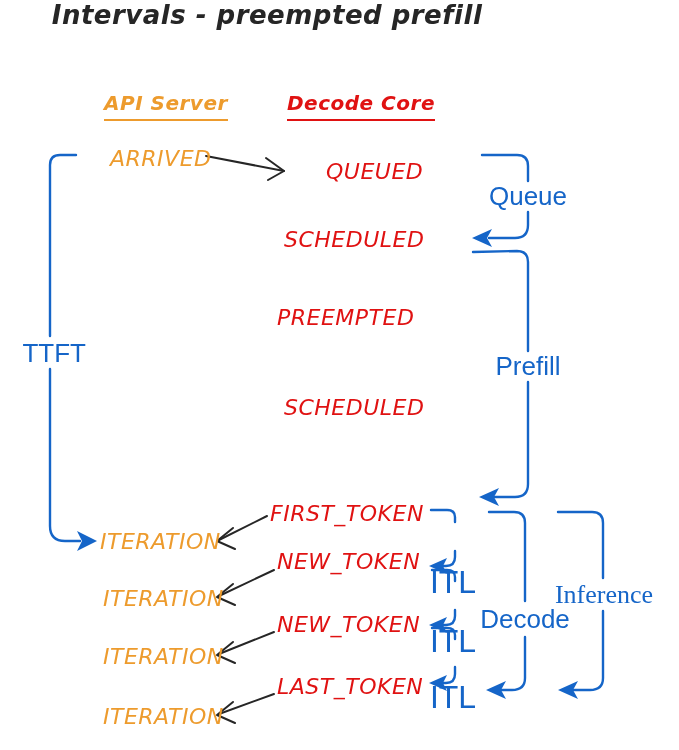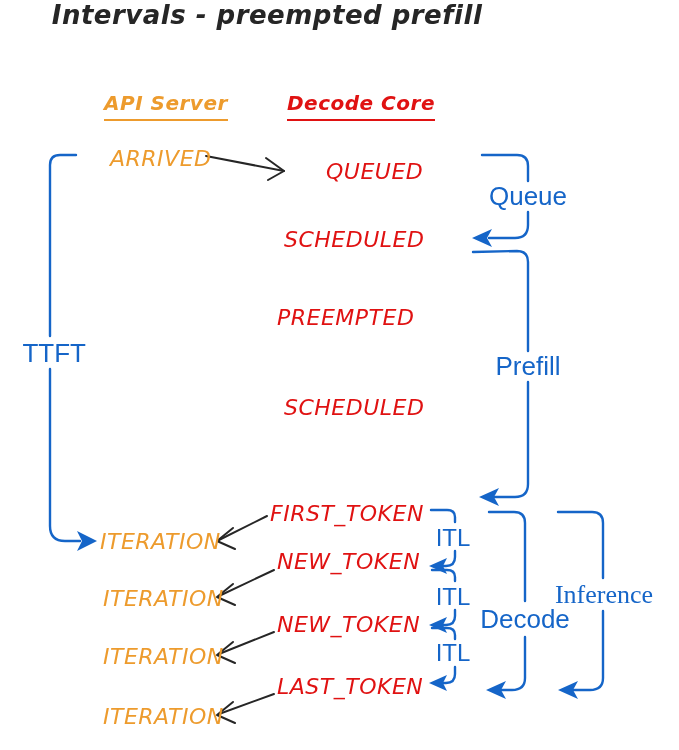--- a/index.html
+++ b/index.html
@@ -23,21 +23,21 @@
     font-size:22px;font-style:italic;font-weight:500;letter-spacing:0.5px;
   }
   .ev-orange,.hdr-orange{color:var(--orange);}
   .ev-red,.hdr-red{color:var(--red);}
   .blue-label{
     font-family:"Liberation Sans","DejaVu Sans",sans-serif;
     color:var(--blue);text-align:center;
   }
   .bl-26{font-size:26px;text-align:right;}
   .bl-27{font-size:26px;}
-  .bl-24{font-size:24px;}
+  .bl-24{font-size:32px;margin-top:40px;}
   svg.connectors{position:absolute;left:0;top:0;pointer-events:none;}
   .blue-line{stroke:var(--blue);stroke-width:2.4;fill:none;stroke-linecap:round;}
   .blue-dart{fill:var(--blue);stroke:none;}
   .black-line{stroke:var(--ink);stroke-width:2;fill:none;stroke-linecap:round;}
 </style>
 </head>
 <body>
 
 <svg class="connectors" width="679" height="750" viewBox="0 0 679 750">
 

